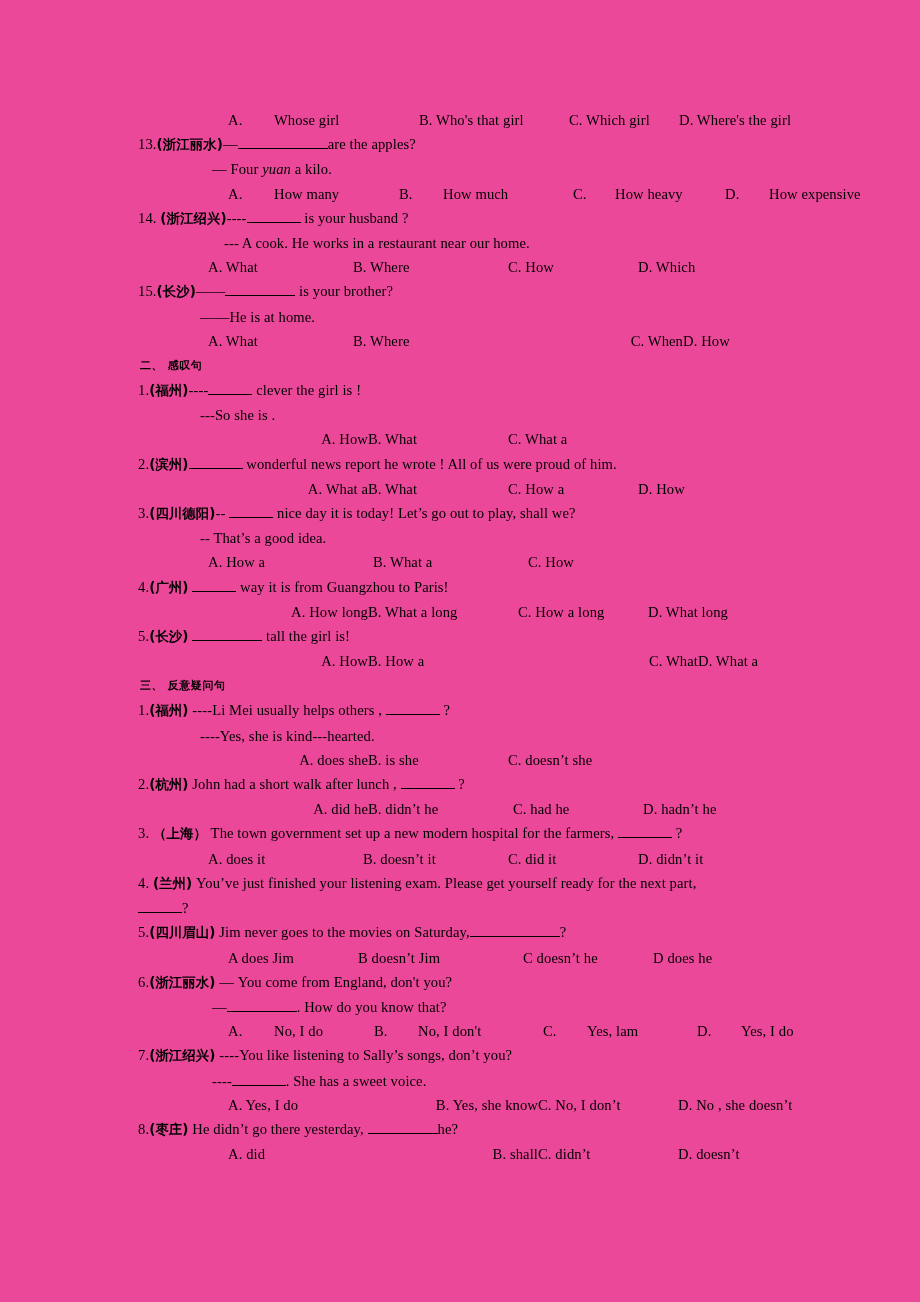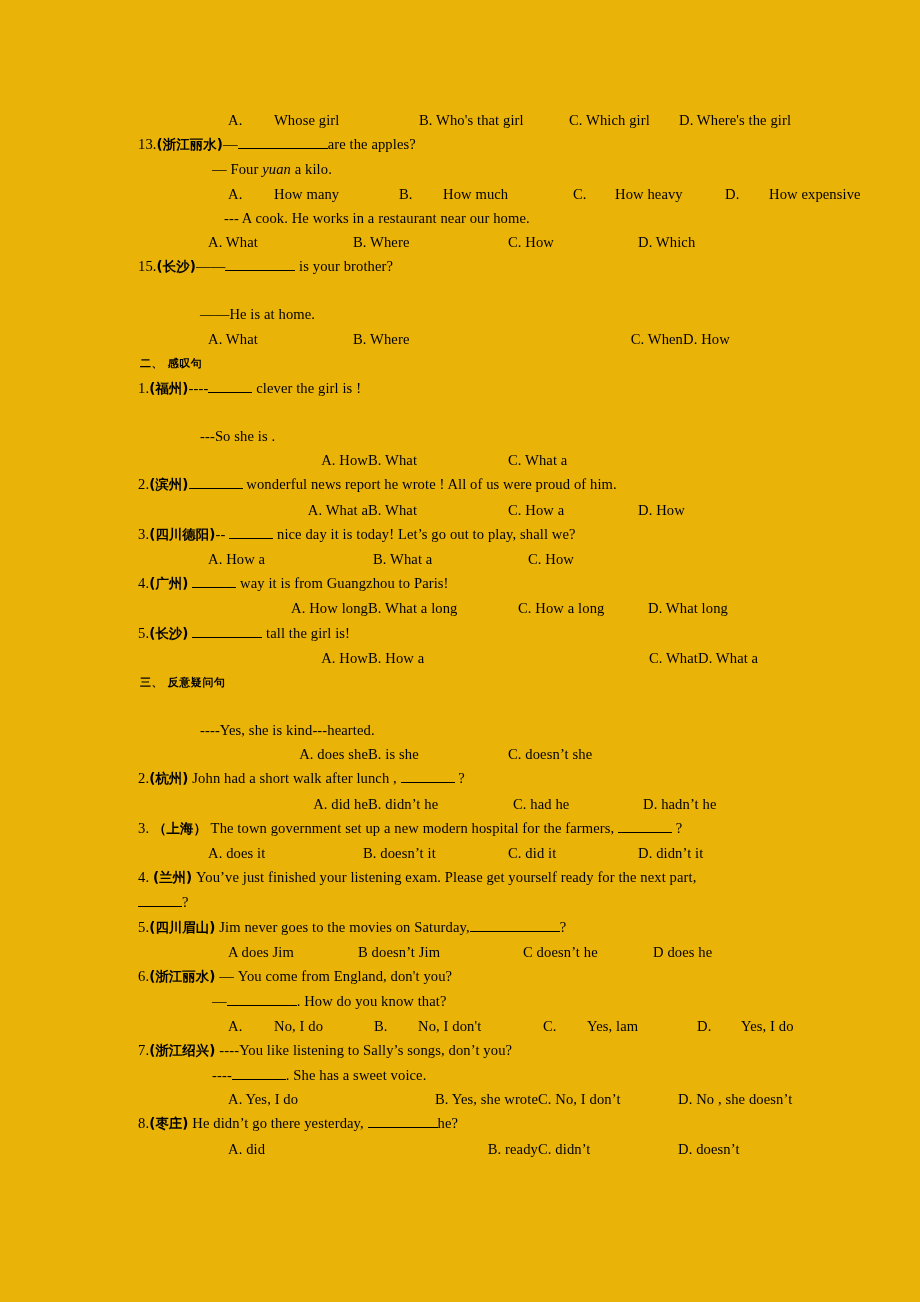--- a/index.html
+++ b/index.html
@@ -10,21 +10,21 @@
   }
   body {
     font-family: "Liberation Serif", "DejaVu Serif", serif;
     color: #000000;
   }
   .page {
     position: relative;
     width: 920px;
     height: 1302px;
     margin: 0 auto;
-    background: #eab308;
+    background: #ec4899;
     overflow: hidden;
     box-sizing: border-box;
     padding: 0;
   }
   .content {
     position: absolute;
     left: 138px;
     top: 108px;
     width: 646px;
   }
@@ -34,21 +34,20 @@
     font-size: 14.6px;
     line-height: 24.2px;
     white-space: nowrap;
     letter-spacing: 0.1px;
   }
   .q-line {           
     text-indent: 0;
   }
   .cont-line {        
     padding-left: 62px;
-    margin-top: 23px;
   }
   .cont-line-2 {
     padding-left: 74px;
   }
   .cont-line-3 {
     padding-left: 86px;
   }
   .wrap-line {        
     padding-left: 0;
   }
@@ -107,20 +106,23 @@
     <div class="line q-line">
       <span>13.</span><span class="cn">(浙江丽水)</span><span>—</span><span class="blank bl-xl"></span><span>are the apples?</span>
     </div>
     <div class="line cont-line-2">
       <span>— Four </span><span class="ital">yuan</span><span> a kilo.</span>
     </div>
     <div class="line opt-line ind-md">
       <span class="o" style="display:inline-block;width:46px;">A.</span><span class="o w125">How many</span><span class="o" style="display:inline-block;width:44px;">B.</span><span class="o w130">How much</span><span class="o" style="display:inline-block;width:42px;">C.</span><span class="o w110">How heavy</span><span class="o" style="display:inline-block;width:44px;">D.</span><span class="o">How expensive</span>
     </div>
 
+    <div class="line q-line">
+      <span>14.</span>&nbsp;<span class="cn">(浙江绍兴)</span><span>----</span><span class="blank bl-md"></span><span> is your husband ?</span>
+    </div>
     <div class="line cont-line-3">--- A cook. He works in a restaurant near our home.</div>
     <div class="line opt-line ind-sm">
       <span class="o w145">A. What</span><span class="o w155" style="display:inline-block;width:155px;">B. Where</span><span class="o w130">C. How</span><span class="o">D. Which</span>
     </div>
 
     <div class="line q-line">
       <span>15.</span><span class="cn">(长沙)</span><span>——</span><span class="blank bl-lg"></span><span> is your brother?</span>
     </div>
     <div class="line cont-line">——He is at home.</div>
     <div class="line opt-line ind-sm">
@@ -140,40 +142,44 @@
     <div class="line q-line">
       <span>2.</span><span class="cn">(滨州)</span><span class="blank bl-md"></span><span> wonderful news report he wrote ! All of us were proud of him.</span>
     </div>
     <div class="line opt-line ind-sm">
       <span class="o w160">A. What a</span><span class="o w140">B. What</span><span class="o w130">C. How a</span><span class="o">D. How</span>
     </div>
 
     <div class="line q-line">
       <span>3.</span><span class="cn">(四川德阳)</span><span>-- </span><span class="blank bl-sm"></span><span> nice day it is today! Let’s go out to play, shall we?</span>
     </div>
+    <div class="line cont-line">-- That’s a good idea.</div>
     <div class="line opt-line ind-sm">
       <span class="o w165">A. How a</span><span class="o w155" style="display:inline-block;width:155px;">B. What a</span><span class="o">C. How</span>
     </div>
 
     <div class="line q-line">
       <span>4.</span><span class="cn">(广州)</span> <span class="blank bl-sm"></span><span> way it is from Guangzhou to Paris!</span>
     </div>
     <div class="line opt-line ind-sm">
       <span class="o w160">A. How long</span><span class="o w150">B. What a long</span><span class="o w130">C. How a long</span><span class="o">D. What long</span>
     </div>
 
     <div class="line q-line">
       <span>5.</span><span class="cn">(长沙)</span> <span class="blank bl-lg"></span><span> tall the girl is!</span>
     </div>
     <div class="line opt-line ind-sm">
       <span class="o w160">A. How</span><span class="o w170">B. How a</span><span class="o w160">C. What</span><span class="o">D. What a</span>
     </div>
 
     <div class="section-head">三、 反意疑问句</div>
 
+    <div class="line q-line">
+      <span>1.</span><span class="cn">(福州)</span><span> ----Li Mei usually helps others , </span><span class="blank bl-md"></span><span> ?</span>
+    </div>
     <div class="line cont-line">----Yes, she is kind---hearted.</div>
     <div class="line opt-line ind-sm">
       <span class="o w160">A. does she</span><span class="o w140">B. is she</span><span class="o">C. doesn’t she</span>
     </div>
 
     <div class="line q-line">
       <span>2.</span><span class="cn">(杭州)</span><span> John had a short walk after lunch , </span><span class="blank bl-md"></span><span> ?</span>
     </div>
     <div class="line opt-line ind-sm">
       <span class="o w160">A. did he</span><span class="o w145">B. didn’t he</span><span class="o w130">C. had he</span><span class="o">D. hadn’t he</span>
@@ -210,24 +216,24 @@
       <span class="o" style="display:inline-block;width:46px;">A.</span><span class="o w100">No, I do</span><span class="o" style="display:inline-block;width:44px;">B.</span><span class="o w125">No, I don't</span><span class="o" style="display:inline-block;width:44px;">C.</span><span class="o w110">Yes, lam</span><span class="o" style="display:inline-block;width:44px;">D.</span><span class="o">Yes, I do</span>
     </div>
 
     <div class="line q-line">
       <span>7.</span><span class="cn">(浙江绍兴)</span><span> ----You like listening to Sally’s songs, don’t you?</span>
     </div>
     <div class="line cont-line-2">
       <span>----</span><span class="blank bl-md"></span><span>. She has a sweet voice.</span>
     </div>
     <div class="line opt-line ind-md">
-      <span class="o w150">A. Yes, I do</span><span class="o w160">B. Yes, she wrote</span><span class="o w140">C. No, I don’t</span><span class="o">D. No , she doesn’t</span>
+      <span class="o w150">A. Yes, I do</span><span class="o w160">B. Yes, she know</span><span class="o w140">C. No, I don’t</span><span class="o">D. No , she doesn’t</span>
     </div>
 
     <div class="line q-line">
       <span>8.</span><span class="cn">(枣庄)</span><span> He didn’t go there yesterday, </span><span class="blank bl-lg"></span><span>he?</span>
     </div>
     <div class="line opt-line ind-md">
-      <span class="o w150">A. did</span><span class="o w160">B. ready</span><span class="o w140">C. didn’t</span><span class="o">D. doesn’t</span>
+      <span class="o w150">A. did</span><span class="o w160">B. shall</span><span class="o w140">C. didn’t</span><span class="o">D. doesn’t</span>
     </div>
 
   </div>
 </div>
 
 </body></html>

